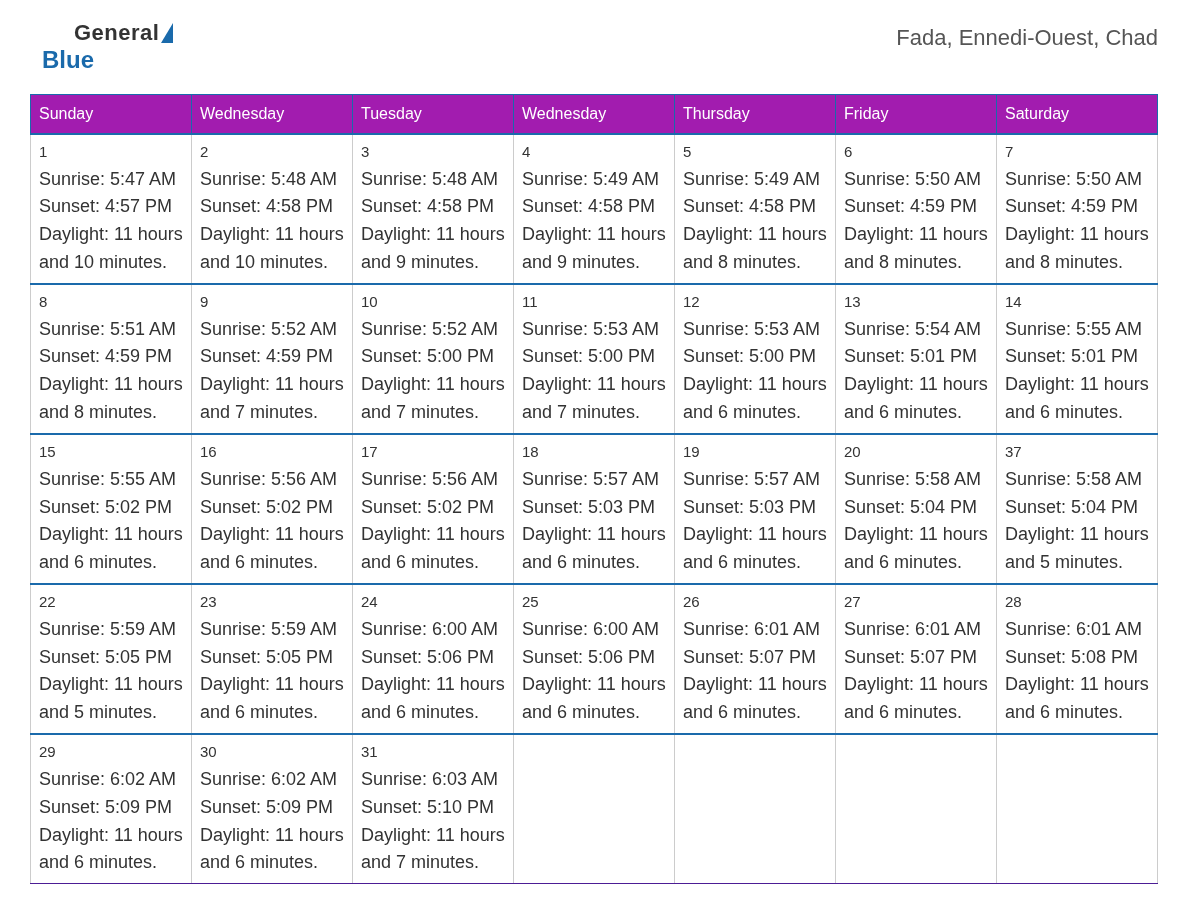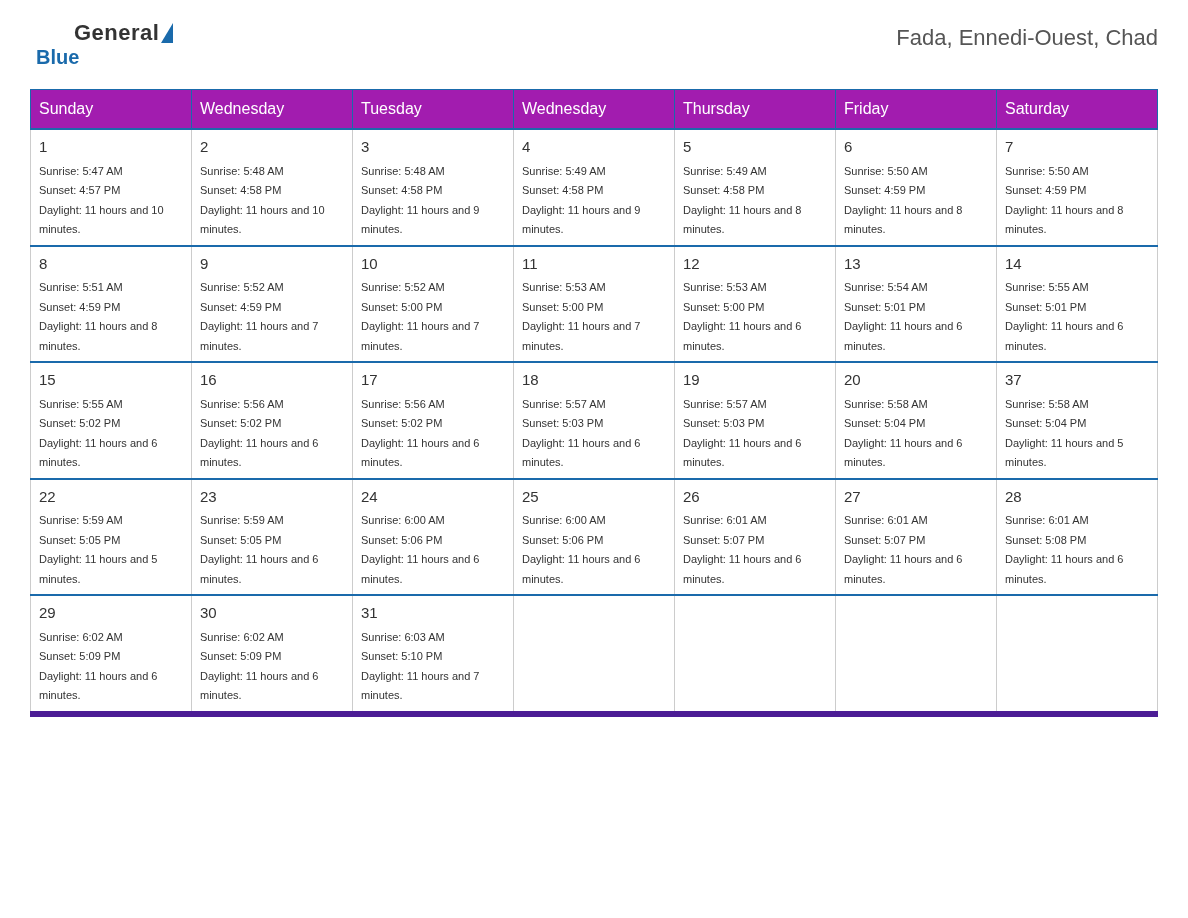--- a/index.html
+++ b/index.html
@@ -34,24 +34,24 @@
     }
     .logo-triangle {
       width: 0;
       height: 0;
       border-left: 12px solid transparent;
       border-right: 0px solid transparent;
       border-bottom: 20px solid #1a6aab;
       margin-left: 2px;
     }
     .logo-blue {
-      font-size: 20px;
+      font-size: 24px;
       font-weight: bold;
       color: #1a6aab;
-      margin-left: 6px;
+      margin-left: 12px;
     }
     .title-block {
       text-align: right;
     }
     .month-title {
       font-size: 52px;
       font-weight: normal;
       color: #222;
       line-height: 1.1;
     }
@@ -91,26 +91,26 @@
     tbody tr.week-row:not(:first-child) td {
       border-top: 2px solid #1a6aab;
     }
     tbody tr td .day-num {
       font-size: 15px;
       font-weight: normal;
       display: block;
       margin-bottom: 2px;
     }
     tbody tr td .day-info {
-      font-size: 11px;
+      font-size: 18px;
       color: #333;
       line-height: 1.55;
     }
     tbody tr:last-child td {
-      border-bottom: 6px solid #4c1d95;
+      border-bottom: 1px solid #4c1d95;
     }
     .empty-cell {
       background: #fff;
     }
   </style>
 </head>
 <body>
 
 <div class="header">
   <div class="logo">

